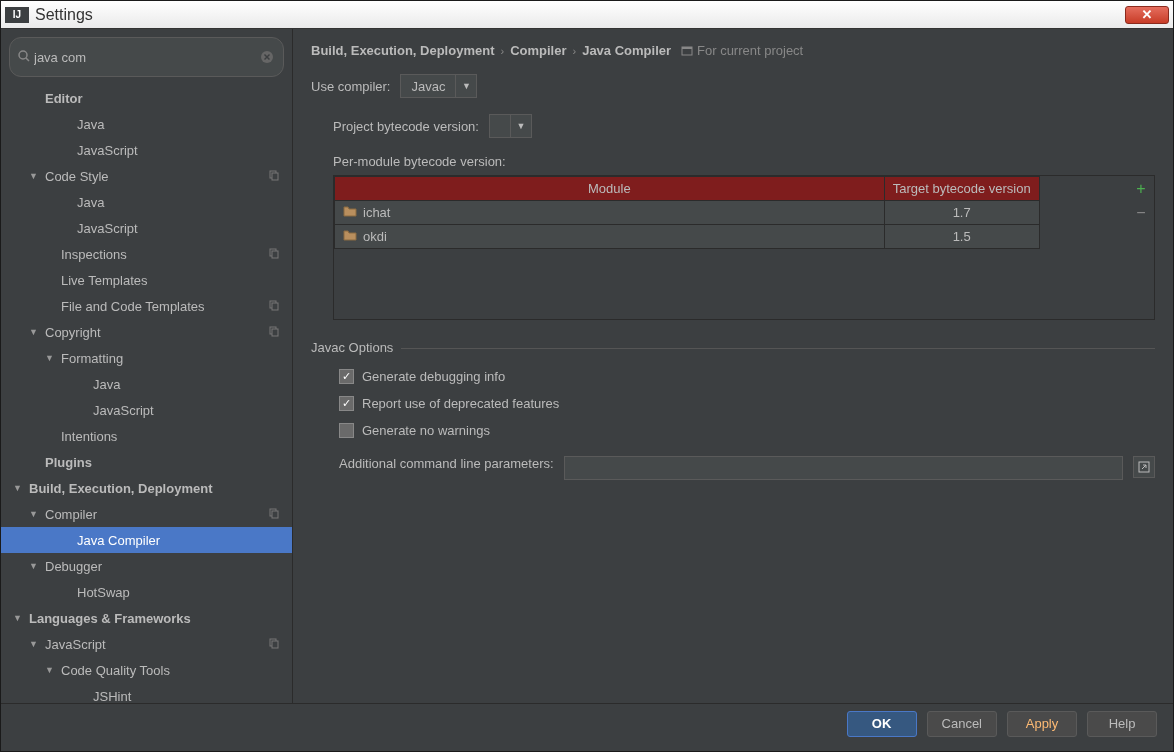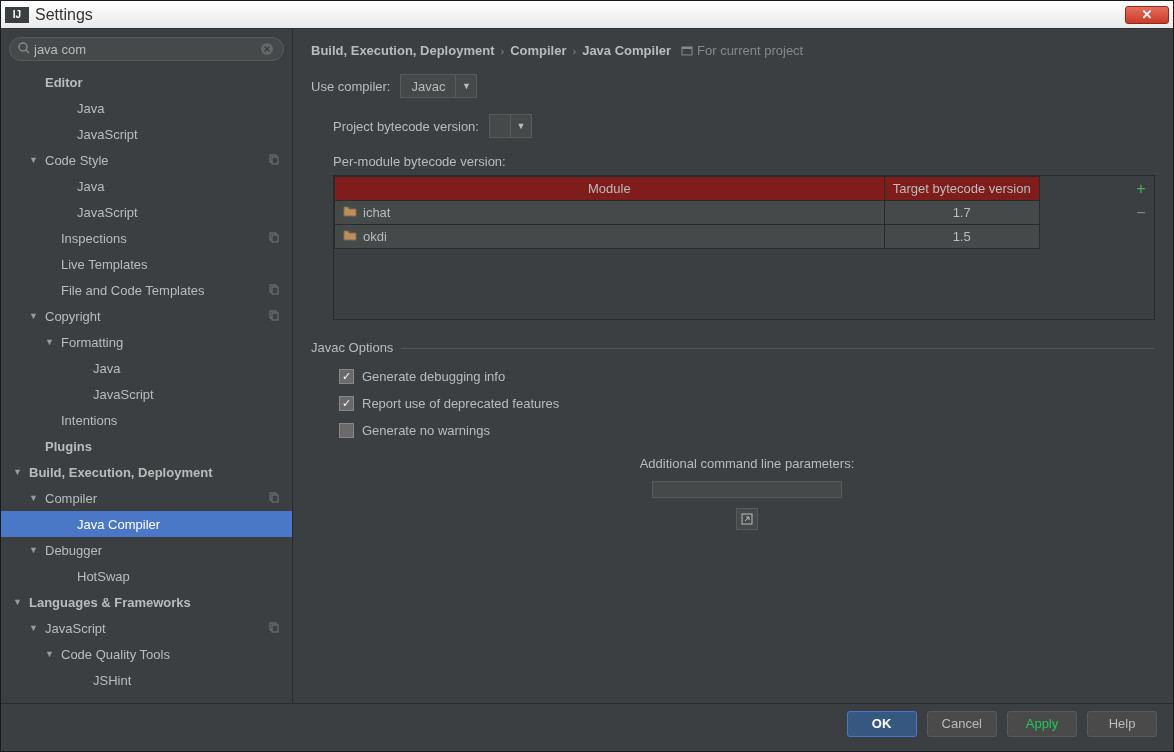--- a/index.html
+++ b/index.html
@@ -67,21 +67,21 @@
       display: flex;
       flex-direction: column;
     }
     .search-wrap {
       padding: 8px;
     }
     .search-box {
       background: #45494a;
       border: 1px solid #5a5a5a;
       border-radius: 12px;
-      height: 24px;
+      height: 40px;
       display: flex;
       align-items: center;
       padding: 0 8px;
     }
     .search-icon {
       color: #888;
       margin-right: 4px;
       font-size: 12px;
     }
     .search-input {
@@ -297,25 +297,24 @@
       background: #6a6a6a;
       border: 1px solid #888;
       display: flex;
       align-items: center;
       justify-content: center;
       color: #fff;
       font-size: 11px;
     }
     .param-row {
       display: flex;
-      align-items: center;
+      align-items: flex-start;
       gap: 10px;
       margin-left: 28px;
       margin-top: 18px;
-      flex-direction: column;
     }
     .param-input {
       flex: 1;
       height: 24px;
       background: #45494a;
       border: 1px solid #5a5a5a;
       color: #bbbbbb;
       padding: 0 6px;
     }
     .expand-btn {
@@ -350,21 +349,21 @@
       cursor: pointer;
       padding: 0 14px;
     }
     .btn.primary {
       background: #365880;
       border-color: #4a78c7;
       color: #fff;
       font-weight: bold;
     }
     .btn.disabled {
-      color: #22c55e;
+      color: #fdba74;
     }
   </style>
 </head>
 <body>
 
 <div class="titlebar">
   <div class="titlebar-icon">IJ</div>
   <div class="titlebar-title">Settings</div>
   <div class="titlebar-close">✕</div>
 </div>

